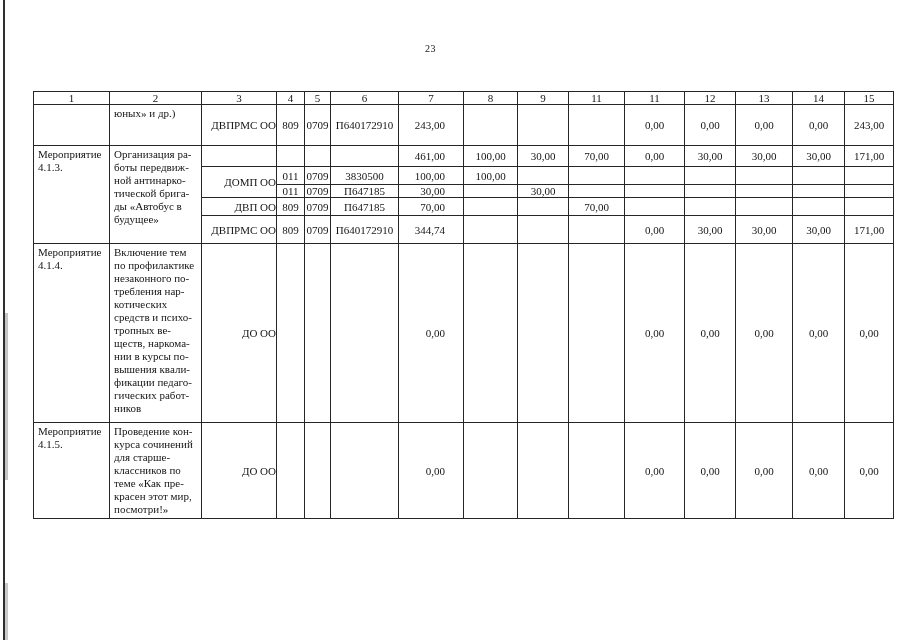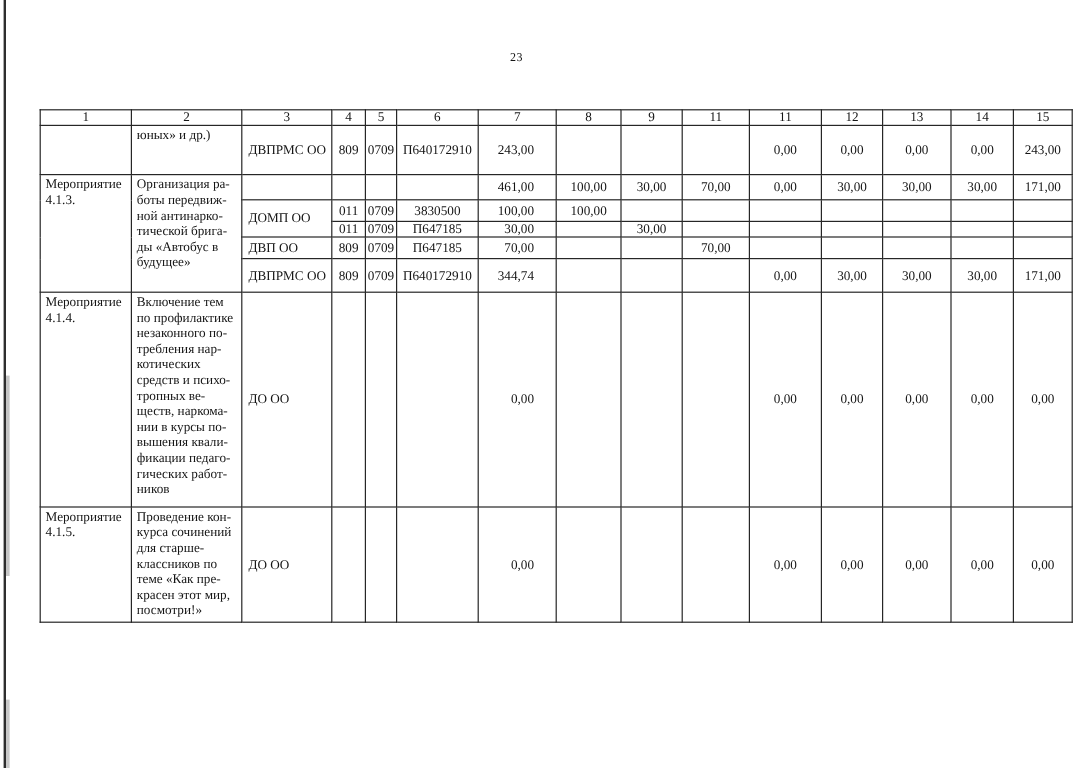--- a/index.html
+++ b/index.html
@@ -73,21 +73,21 @@
   tr.rs1  { height: 21px; }
   tr.rs2  { height: 18px; }
   tr.rs3  { height: 13px; }
   tr.rs4  { height: 18px; }
   tr.rs5  { height: 28px; }
   tr.r414 { height: 179px; }
   tr.r415 { height: 96px; }
   
   td.c { text-align: center; margin-left: 32px; }
   td.r { text-align: right; padding-right: 18px; }
-  td.g { text-align: left; padding-left: 5px; margin-top: 48px; }
+  td.g { text-align: right; padding-left: 5px; margin-top: 48px; }
   td.top {
     vertical-align: top;
     text-align: left;
     padding: 2px 0 0 4px;
     white-space: pre;
     line-height: 13px;
   }
 </style>
 </head>
 <body>

